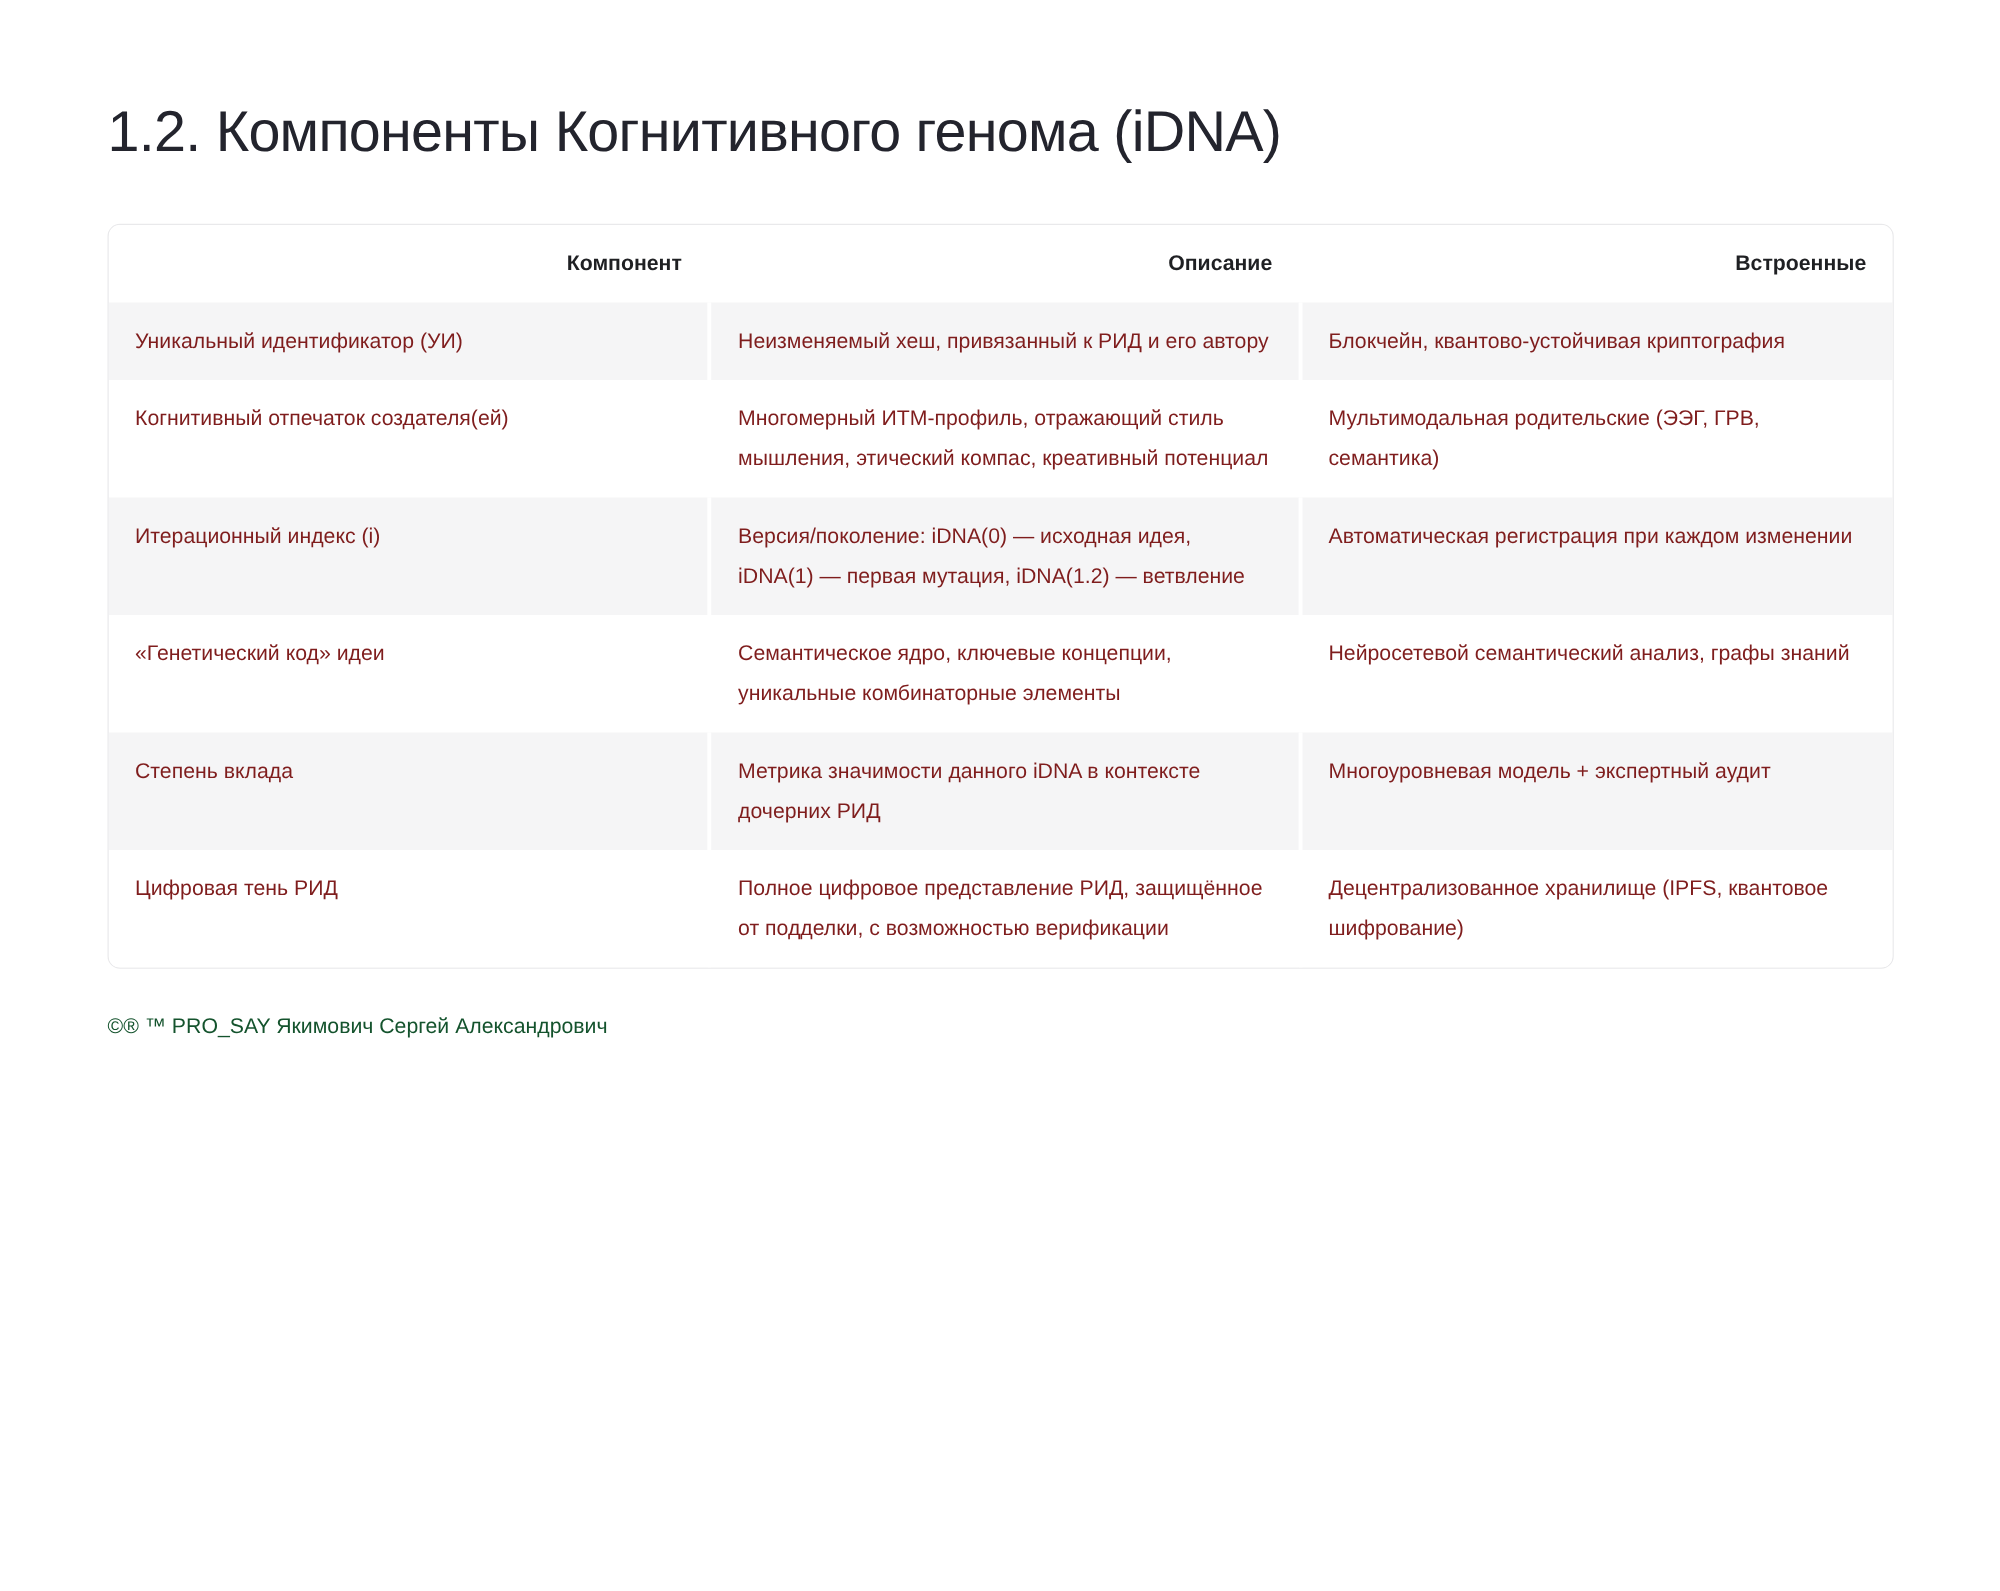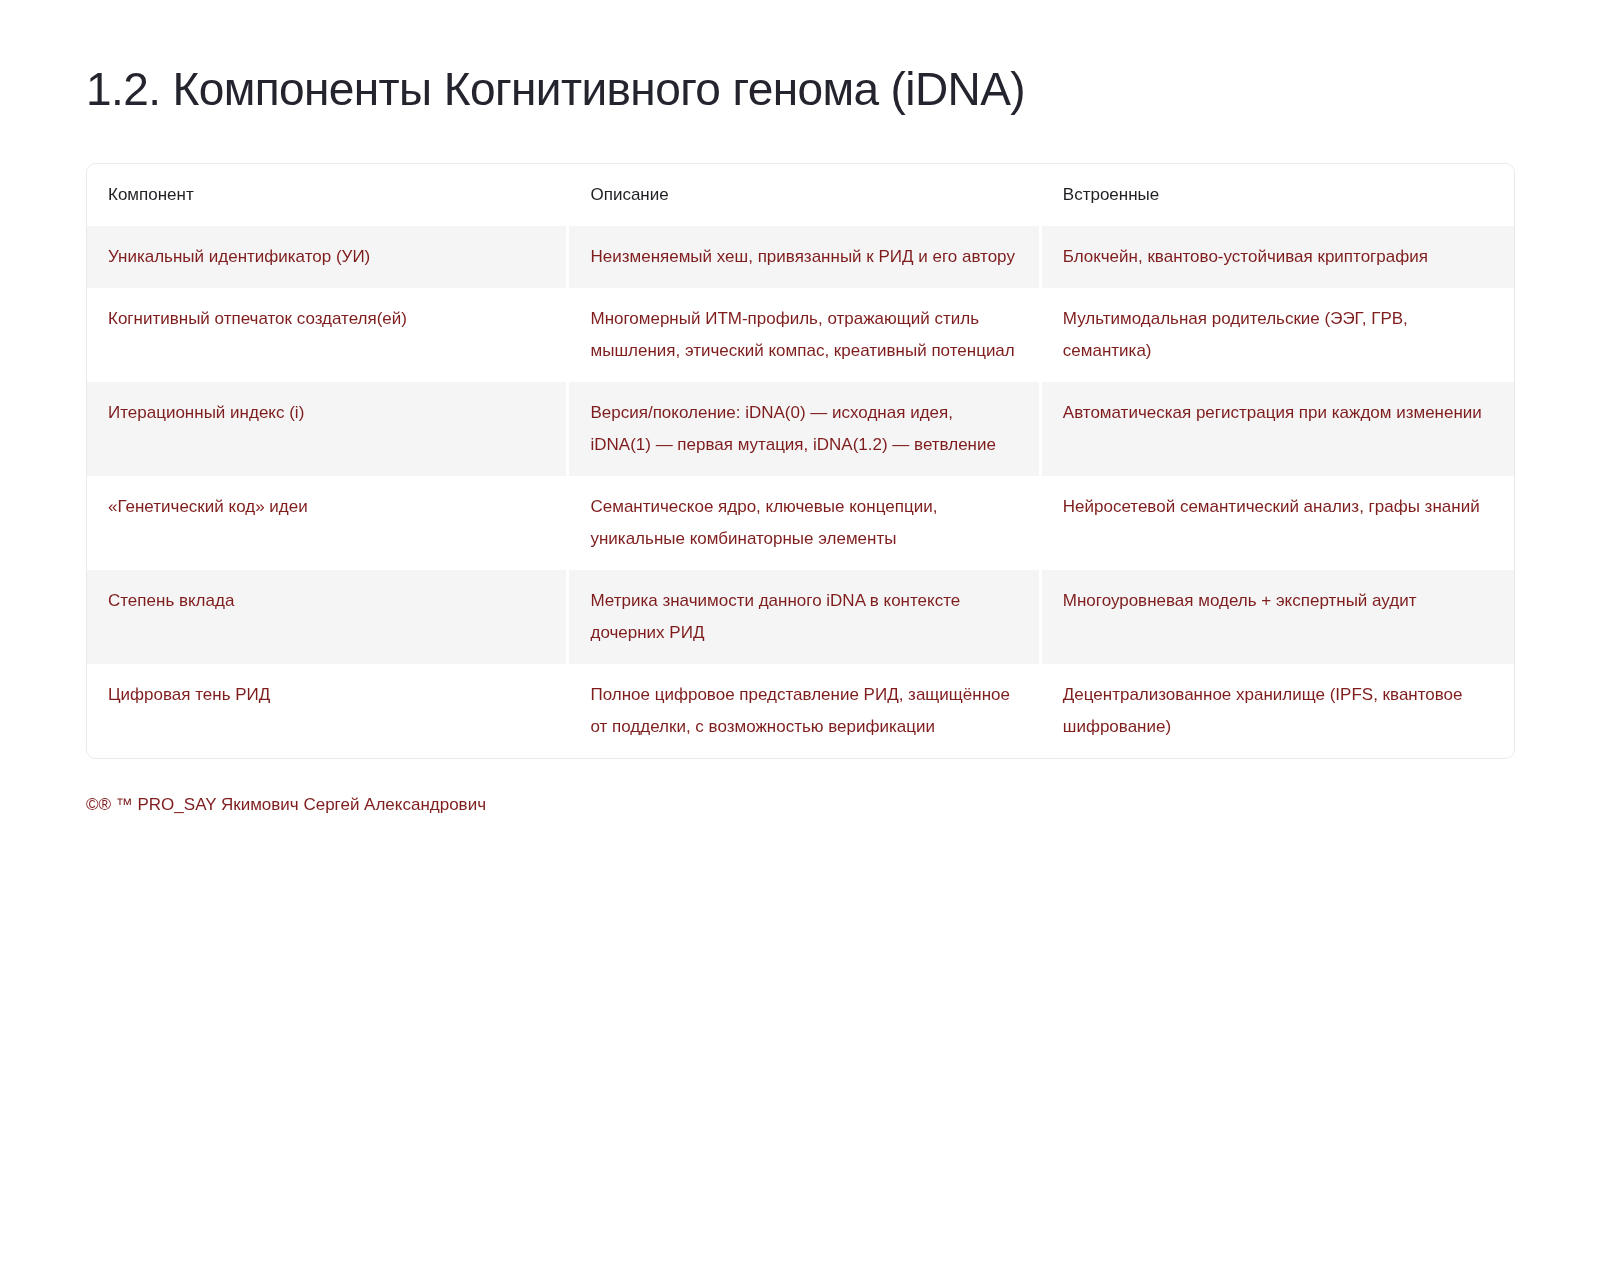--- a/index.html
+++ b/index.html
@@ -15,42 +15,42 @@
     min-height: 1273px;
     padding: 62px 85px 40px 86px;
     background: #ffffff;
   }
   .page-title {
     font-size: 46px;
     line-height: 54px;
     font-weight: 400;
     letter-spacing: -0.6px;
     color: #23242d;
-    margin: 0 0 47px 0;
+    margin: 16px 0 47px 0;
   }
   .table-card {
     border: 1px solid #e9e9eb;
     border-radius: 10px;
     overflow: hidden;
     background: #ffffff;
   }
   table.idna-table {
     width: 100%;
     border-collapse: separate;
     border-spacing: 0;
     table-layout: fixed;
   }
   table.idna-table col.c1 { width: 33.6%; }
   table.idna-table col.c2 { width: 33.1%; }
   table.idna-table col.c3 { width: 33.3%; }
   table.idna-table th {
-    text-align: left;
+    text-align: right;
     font-size: 17px;
     line-height: 32px;
-    font-weight: 400;
+    font-weight: 700;
     color: #1f2023;
     background: #ffffff;
     padding: 15px 21px;
     vertical-align: top;
   }
   table.idna-table td {
     font-size: 17px;
     line-height: 32px;
     font-weight: 400;
     color: #7f1d1d;
@@ -58,21 +58,21 @@
     vertical-align: top;
   }
   table.idna-table tbody tr:nth-child(odd) td { background: #f5f5f6; }
   table.idna-table tbody tr:nth-child(even) td { background: #ffffff; }
   table.idna-table th + th,
   table.idna-table td + td { border-left: 3px solid #ffffff; }
   .page-footer {
     margin-top: 34px;
     font-size: 17px;
     line-height: 24px;
-    color: #7f1d1d;
+    color: #14532d;
   }
 </style>
 </head>
 <body>
 
 <div class="doc">
 
   <h1 class="page-title">1.2. Компоненты Когнитивного генома (iDNA)</h1>
 
   <div class="table-card">

